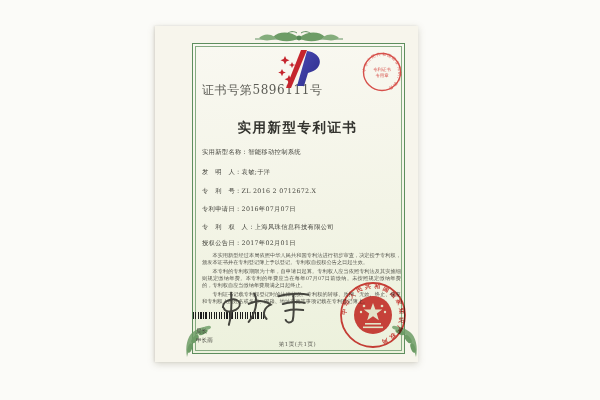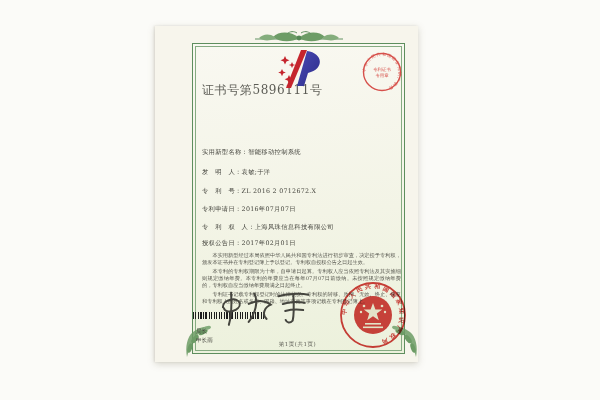--- a/index.html
+++ b/index.html
@@ -95,20 +95,21 @@
           <path id="sr" d="M4.5 21 A16.5 16.5 0 1 1 4.5 21.2"></path>
         </defs>
       <circle cx="21" cy="21" r="18.5" fill="none" stroke="#d23a35" stroke-width="1.4"></circle>
       <text font-size="4" fill="#d23a35" letter-spacing="1.1">
         <textPath href="#sr">中华人民共和国国家知识产权局</textPath>
       </text>
       <text x="21" y="19.5" text-anchor="middle" font-size="4.4" fill="#d23a35">专利证书</text>
       <text x="21" y="25.5" text-anchor="middle" font-size="4.4" fill="#d23a35">专用章</text>
     </svg>
 
+    <div class="title">实用新型专利证书</div>
 
     <div class="field f0">实用新型名称：智能移动控制系统</div>
     <div class="field f1">发　明　人：袁敏;于洋</div>
     <div class="field f2">专　利　号：ZL 2016 2 0712672.X</div>
     <div class="field f3">专利申请日：2016年07月07日</div>
     <div class="field f4">专　利　权　人：上海风珠信息科技有限公司</div>
     <div class="field f5">授权公告日：2017年02月01日</div>
 
     <div class="body-text">
       <p>本实用新型经过本局依照中华人民共和国专利法进行初步审查，决定授予专利权，颁发本证书并在专利登记簿上予以登记。专利权自授权公告之日起生效。</p>

